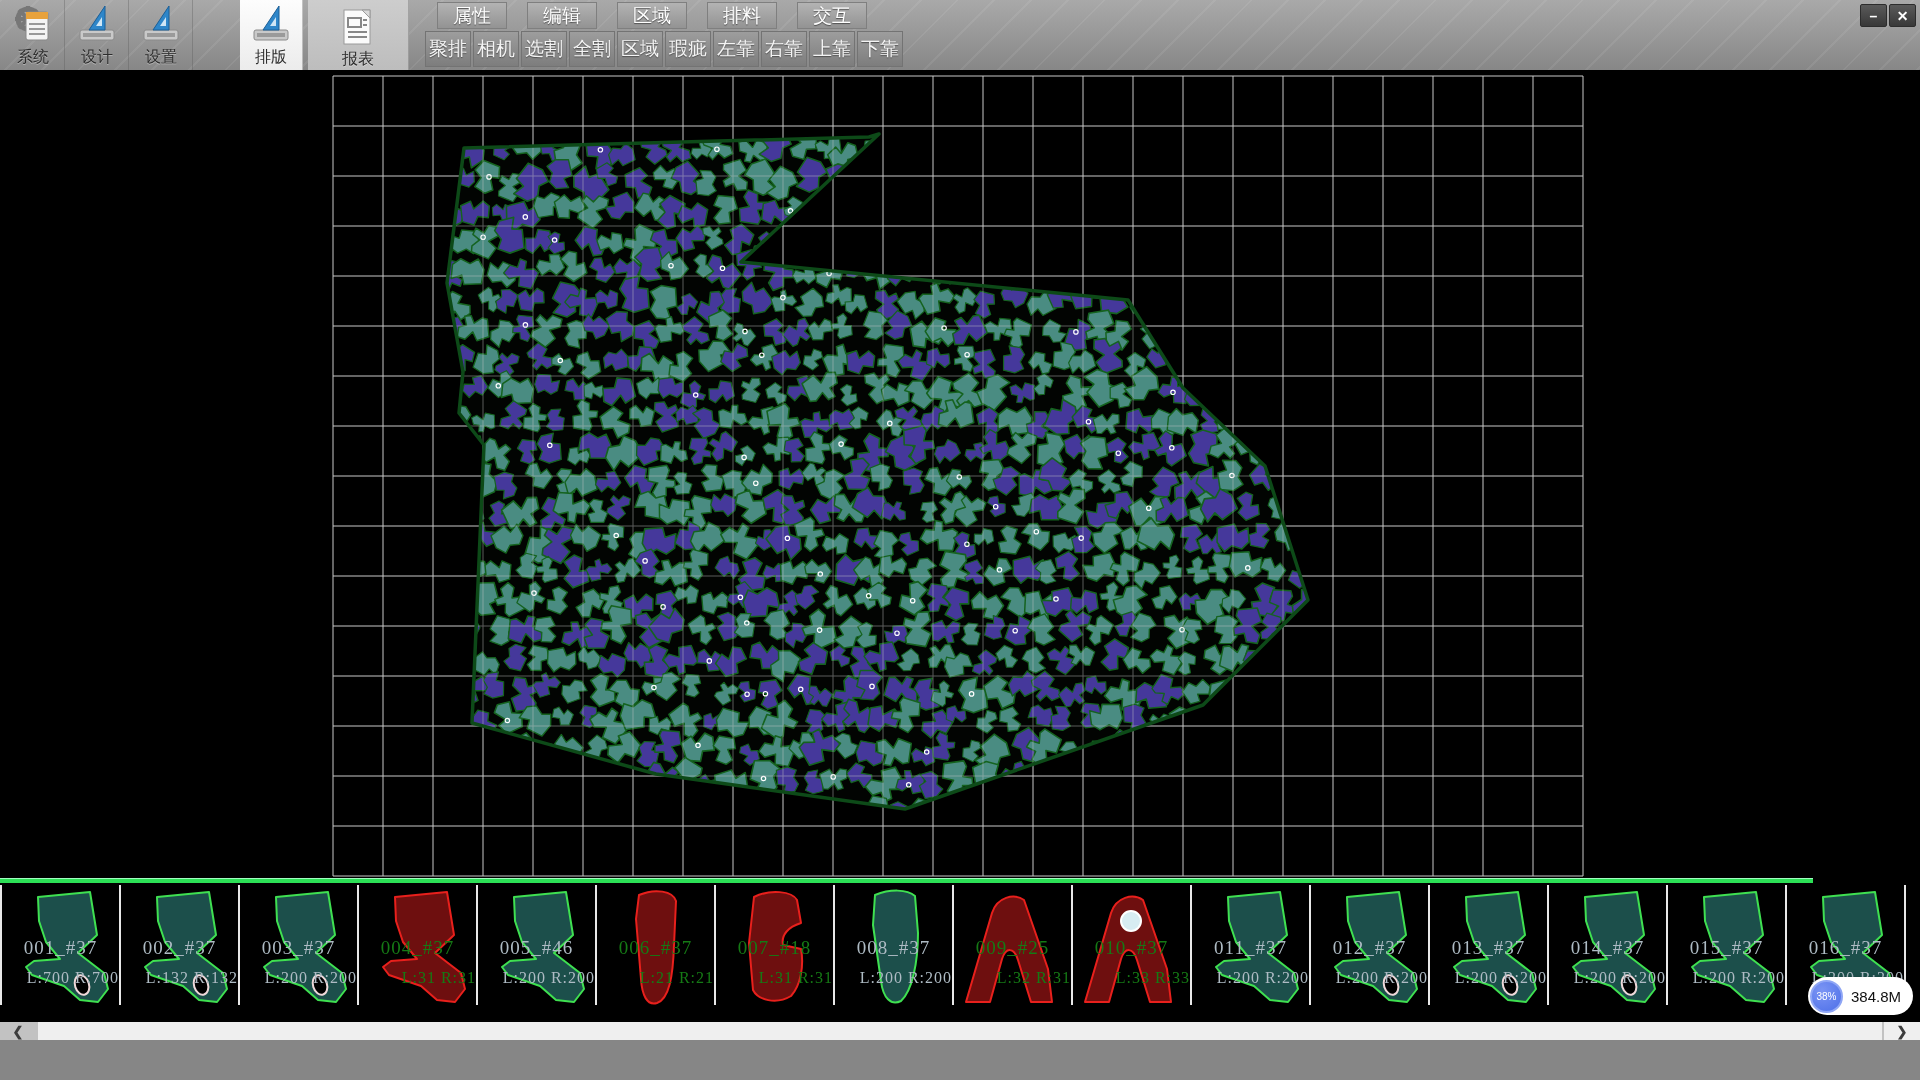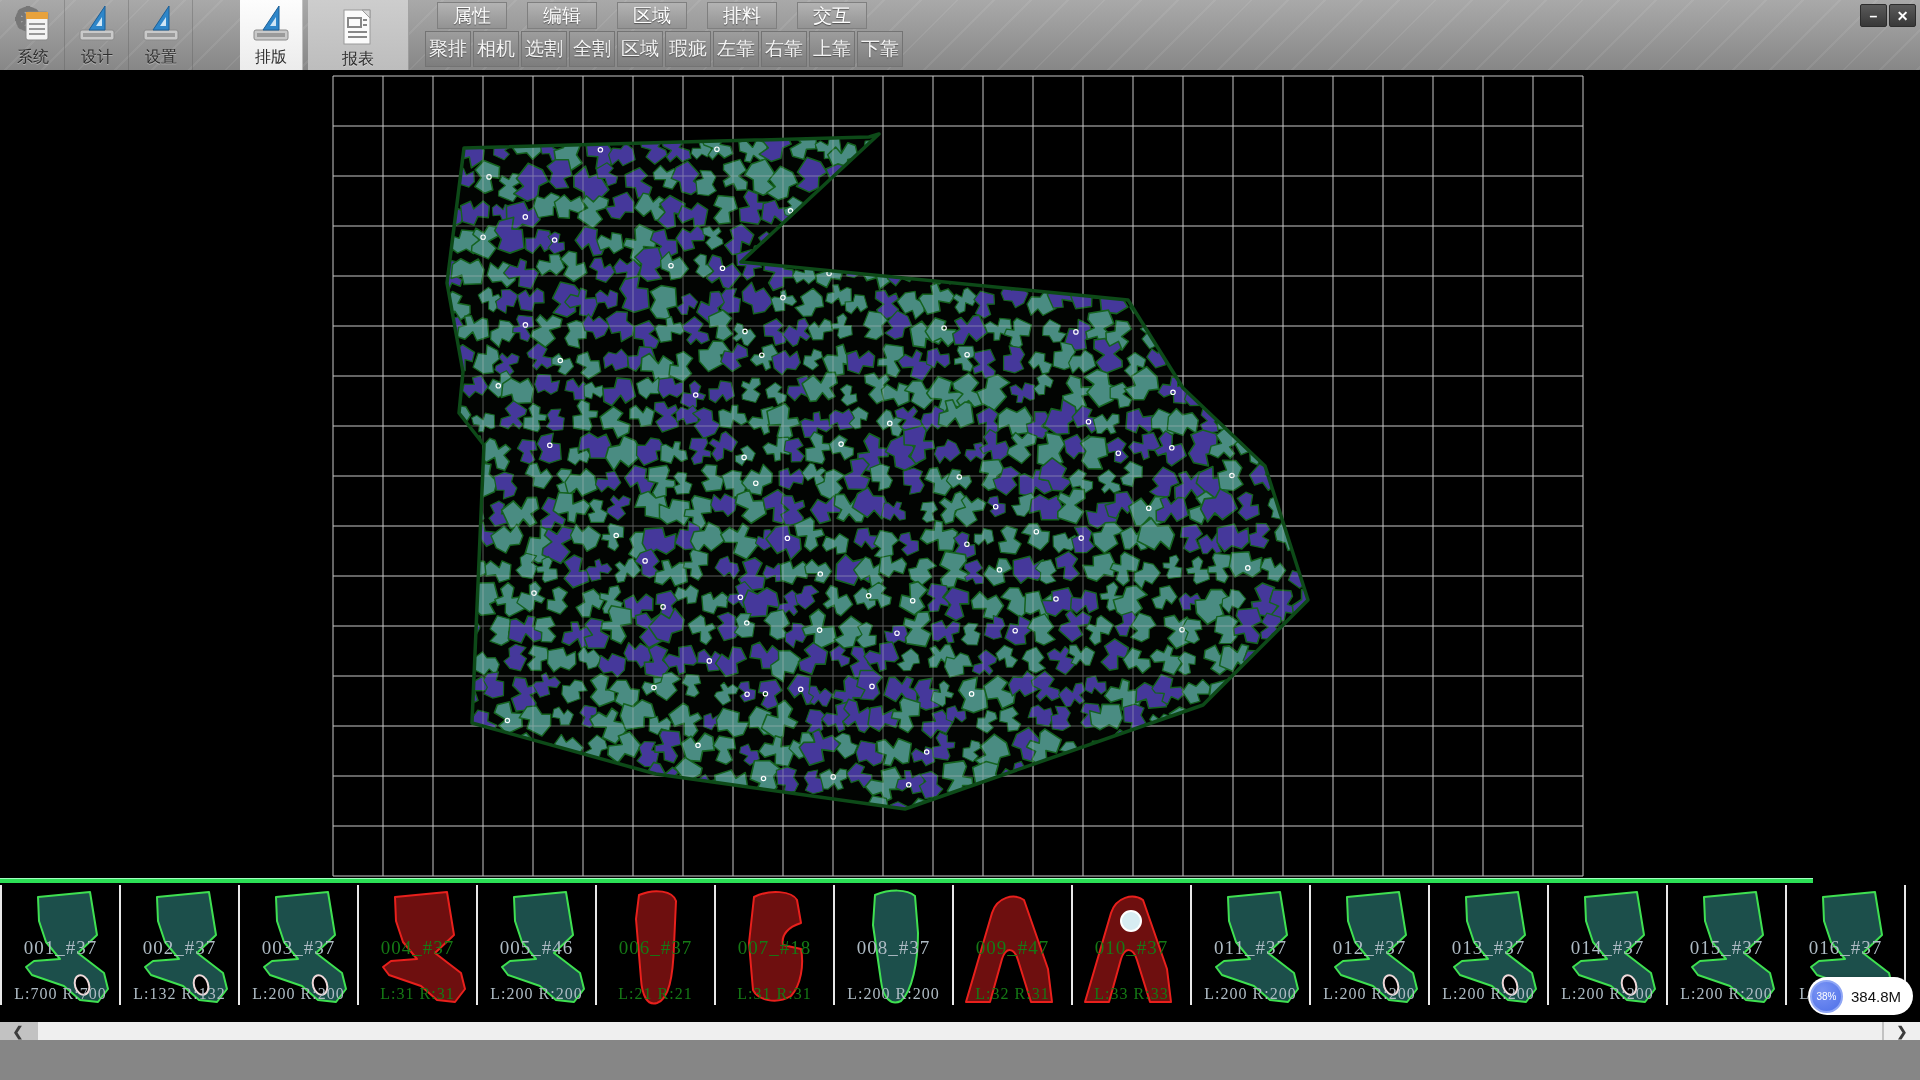--- a/index.html
+++ b/index.html
@@ -38,21 +38,21 @@
   #strip{position:absolute;left:0;top:878px;width:1813px;height:144px;background:#000;}
   #strip .topline{position:absolute;left:0;top:0;width:100%;height:4px;background:#2ce056;
     border-top:1px solid #9fffc0;}
   .cells{position:absolute;left:0;top:7px;height:120px;width:1940px;display:flex;}
   .cell{position:relative;width:119px;height:120px;box-sizing:border-box;background:#000;
     border-left:2px solid #e8e8e8;flex:0 0 auto;overflow:hidden;}
   .cell:last-child{border-right:2px solid #e8e8e8;}
   .cell svg{position:absolute;left:0;top:0;}
   .cell .t1{position:absolute;left:0;top:52px;width:100%;text-align:center;
     font-family:"Liberation Serif",serif;font-size:19px;letter-spacing:1px;}
-  .cell .t2{position:absolute;left:0;bottom:2px;width:100%;text-align:center;
+  .cell .t2{position:absolute;left:0;bottom:18px;width:100%;text-align:right;
     font-family:"Liberation Serif",serif;font-size:16px;letter-spacing:1px;margin-top:16px;}
 
   
   #badge{position:absolute;left:1808px;top:977px;height:38px;min-width:96px;background:#fff;
     border-radius:19px;box-shadow:0 2px 5px rgba(0,0,0,.45);display:flex;align-items:center;z-index:5;}
   #badge .pct{width:33px;height:33px;margin-left:2px;border-radius:50%;
     background:radial-gradient(circle at 35% 30%,#7b95f4,#4d6fe8);border:2px solid #8fa6f5;
     color:#fff;font-size:10px;display:flex;align-items:center;justify-content:center;box-sizing:border-box;}
   #badge .mem{color:#111;font-size:15px;margin:0 12px 0 8px;}
 
@@ -1292,21 +1292,21 @@
           <svg width="119" height="120" viewBox="0 0 119 120">
       <path d="M40,10 C55,4 72,4 80,11 L83,48 C83,78 77,106 66,116 C56,121 48,113 46,96 L38,40 Z" fill="#1c4f4b" stroke="#3fe051" stroke-width="2" stroke-linejoin="round"></path>
           </svg>
     <div class="t1" style="color:#aebbc4">008_#37</div>
     <div class="t2" style="color:#aebbc4">L:200 R:200</div>
         </div>
         <div class="cell">
           <svg width="119" height="120" viewBox="0 0 119 120">
       <path d="M12,117 L38,28 C43,12 60,8 70,15 L94,84 L98,117 L77,117 L64,75 C60,62 52,62 48,74 L36,117 Z" fill="#6e0f0f" stroke="#e8201c" stroke-width="2" stroke-linejoin="round"></path>
           </svg>
-    <div class="t1" style="color:#157a15">009_#47</div>
+    <div class="t1" style="color:#157a15">009_#25</div>
     <div class="t2" style="color:#157a15">L:32 R:31</div>
         </div>
         <div class="cell">
           <svg width="119" height="120" viewBox="0 0 119 120">
       <path d="M12,117 L38,28 C43,12 60,8 70,15 L94,84 L98,117 L77,117 L64,75 C60,62 52,62 48,74 L36,117 Z" fill="#6e0f0f" stroke="#e8201c" stroke-width="2" stroke-linejoin="round"></path>
             <circle cx="58" cy="36" r="10" fill="#d7ecf2" stroke="#fff" stroke-width="2"></circle>
           </svg>
     <div class="t1" style="color:#157a15">010_#37</div>
     <div class="t2" style="color:#157a15">L:33 R:33</div>
         </div>

